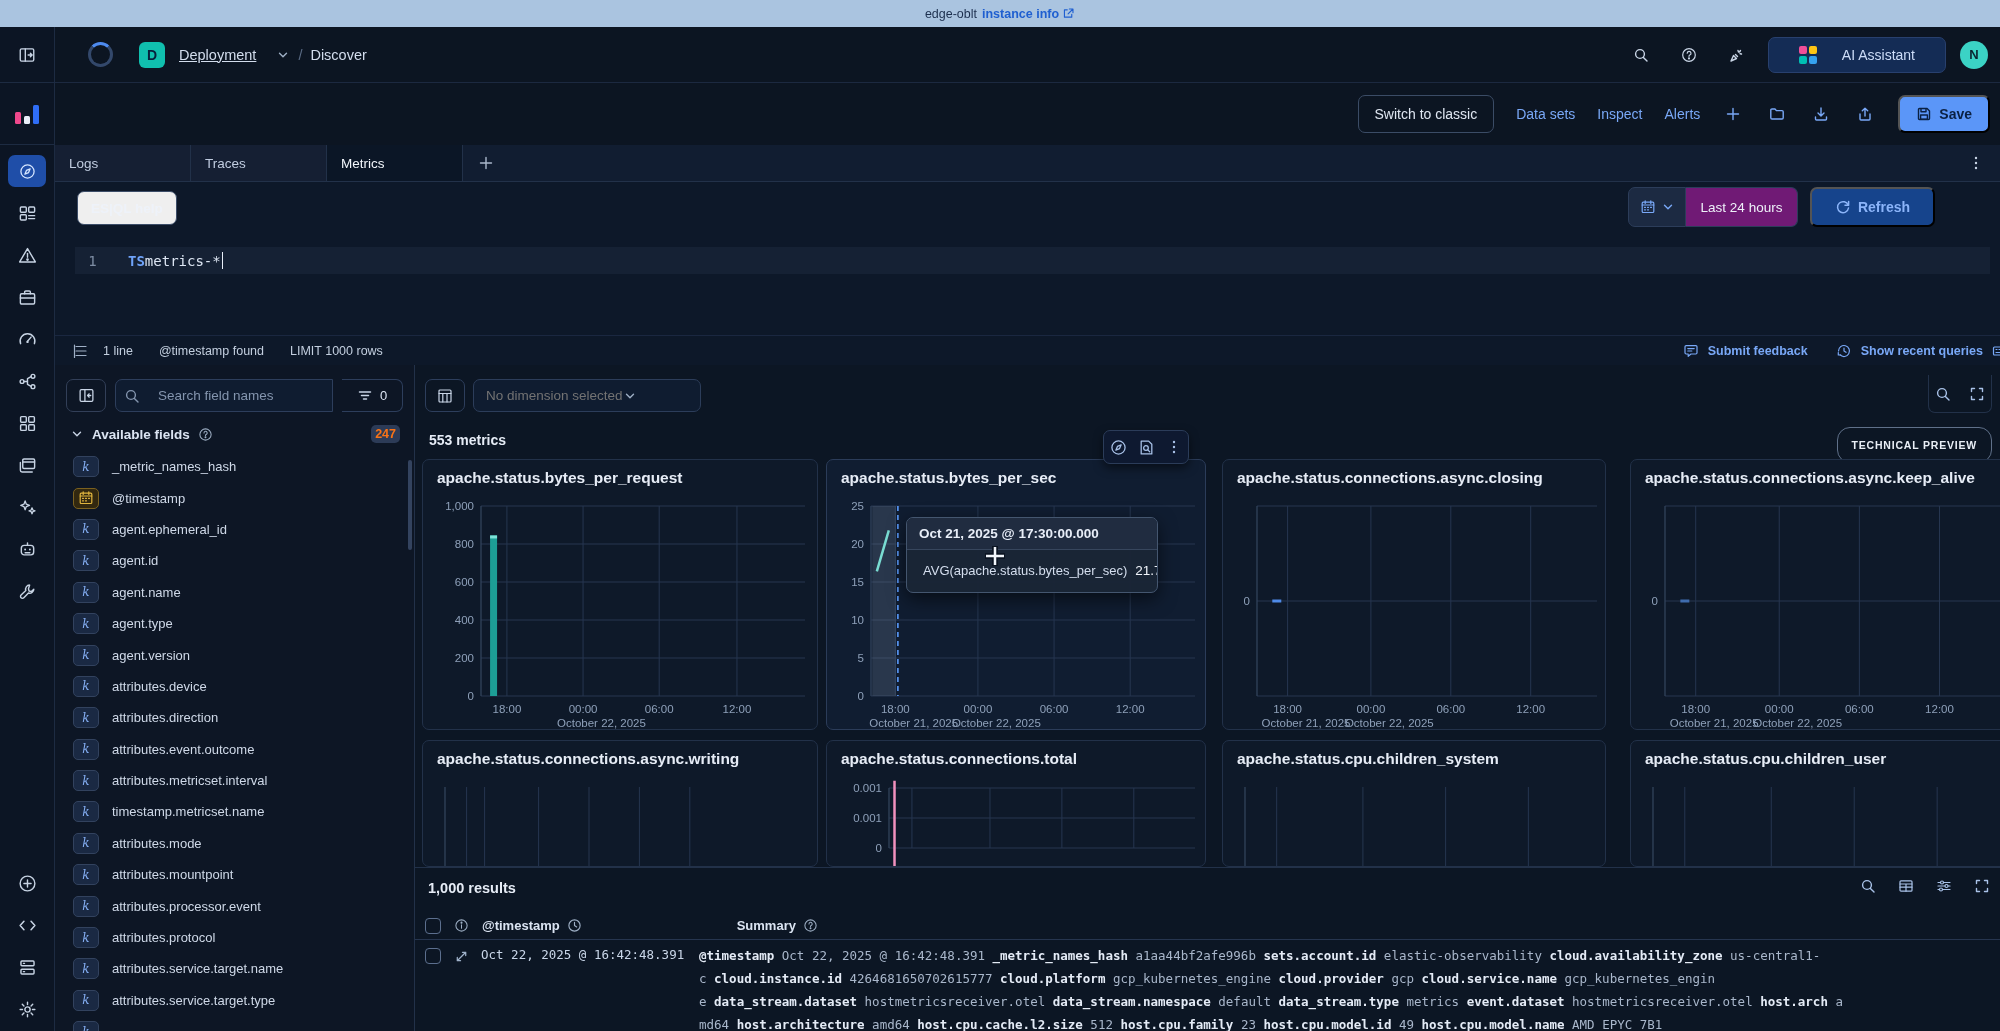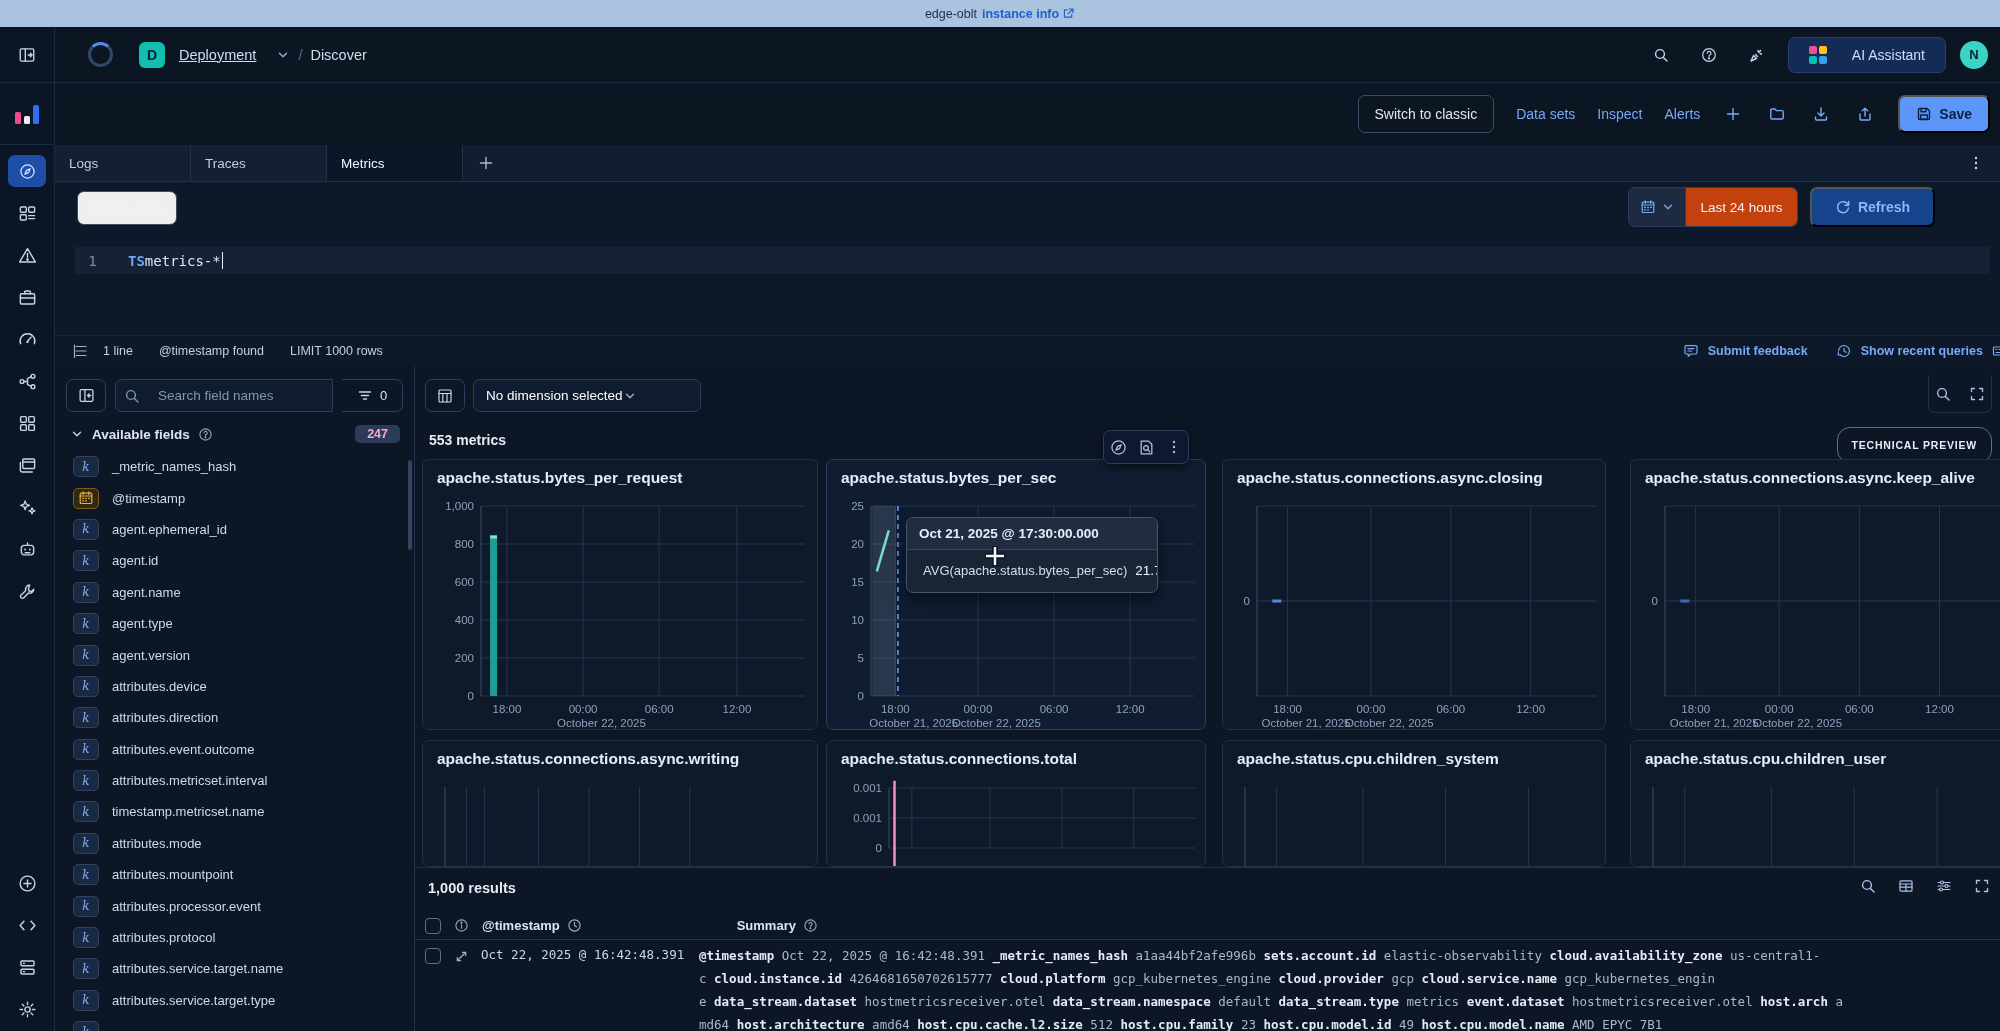--- a/index.html
+++ b/index.html
@@ -32,21 +32,21 @@
     display:flex; align-items:center; }
   .spinner { width:25px; height:25px; border-radius:50%; border:3px solid #33486b; border-top-color:#4e8bf0; margin-left:33px; }
   .dbadge { width:26px; height:26px; border-radius:6px; background:#10bfae; color:#07203c; font-weight:bold;
     display:flex; align-items:center; justify-content:center; font-size:14px; margin-left:26px; }
   .crumbs { margin-left:14px; font-size:14.5px; display:flex; align-items:center; gap:8px; color:#d3dded; }
   .crumb-link { text-decoration:underline; cursor:pointer; display:flex; align-items:center; gap:20px; }
   .crumb-sep { color:#5a6b85; }
   .hdr-right { margin-left:auto; display:flex; align-items:center; gap:14px; padding-right:12px; }
   .hicon { width:34px; height:34px; display:flex; align-items:center; justify-content:center; cursor:pointer; }
   .ai-btn { height:36px; background:#142c55; border:1px solid #28406e; border-radius:7px; display:flex; align-items:center;
-    gap:25px; padding:0 20px; color:#cdddf8; font-size:14px; cursor:pointer; }
+    gap:25px; padding:0 30px; color:#cdddf8; font-size:14px; cursor:pointer; }
   .ai-logo { display:grid; grid-template-columns:8px 8px; grid-template-rows:8px 8px; gap:2px; }
   .ai-logo span { border-radius:2px; }
   .avatar { width:28px; height:28px; border-radius:50%; background:#3bd3c5; color:#0a2430; font-weight:bold; font-size:13px;
     display:flex; align-items:center; justify-content:center; }
 
   
   .tb2 { left:55px; top:83px; width:1945px; height:62px; background:#0c1522; display:flex; align-items:center; }
   .tb2-right { margin-left:auto; display:flex; align-items:center; gap:22px; padding-right:10px; }
   .btn-ghost { height:38px; padding:0 16px; border:1px solid #3b4c66; border-radius:7px; background:transparent;
     color:#dfe6f1; font-size:14px; display:flex; align-items:center; cursor:pointer; }
@@ -63,21 +63,21 @@
   .tab-add { width:46px; display:flex; align-items:center; justify-content:center; cursor:pointer; }
   .tab-kebab { margin-left:auto; display:flex; align-items:center; padding-right:16px; cursor:pointer; }
 
   
   .qpanel { left:55px; top:182px; width:1945px; height:183px; background:#0d1829; }
   .esql-btn { position:absolute; left:22px; top:9px; height:34px; padding:0 13px; border:1px solid #3c4d68; border-radius:7px;
     color:#eef2f9; font-size:13.5px; font-weight:bold; display:flex; align-items:center; cursor:pointer; }
   .timepick { position:absolute; right:65px; top:5px; display:flex; }
   .tp-cal { width:58px; height:40px; background:#1c2a42; border:1px solid #2c3d5a; border-radius:7px 0 0 7px;
     display:flex; align-items:center; justify-content:center; gap:5px; cursor:pointer; }
-  .tp-range { width:112px; height:40px; background:#c2410c; border:1px solid #2c3d5a; border-left:none; border-radius:0 7px 7px 0;
+  .tp-range { width:112px; height:40px; background:#701a75; border:1px solid #2c3d5a; border-left:none; border-radius:0 7px 7px 0;
     display:flex; align-items:center; justify-content:center; font-size:13.5px; color:#eef2f9; cursor:pointer; }
   .btn-refresh { margin-left:12px; width:125px; height:40px; background:#16448c; border-radius:7px; color:#8cb5fa; font-weight:bold;
     font-size:14px; display:flex; align-items:center; justify-content:center; gap:7px; cursor:pointer; }
   .editor-line { position:absolute; left:20px; top:65px; right:10px; height:27px; background:#152134; display:flex; align-items:center;
     font-family:"DejaVu Sans Mono",monospace; font-size:14px; }
   .gutter { width:35px; text-align:center; color:#7d8ca3; }
   .kw { color:#6fa3f9; font-weight:bold; }
   .code { color:#dde6f3; }
   .caret { display:inline-block; width:1.5px; height:17px; background:#e8eef8; margin-left:1px; vertical-align:middle; }
   .qfooter { position:absolute; left:0; bottom:0; width:100%; height:30px; border-top:1px solid #1a2740;
@@ -89,35 +89,35 @@
   
   .sidebar { left:55px; top:365px; width:360px; height:666px; background:#0d1625; border-right:1px solid #223149; overflow:hidden; }
   .sb-top { position:absolute; left:11px; top:14px; display:flex; gap:9px; }
   .sb-collapse { width:40px; height:33px; border:1px solid #323f58; border-radius:7px; display:flex; align-items:center; justify-content:center; cursor:pointer; }
   .sb-search { width:218px; height:33px; background:#0f1c30; border:1px solid #2d3e5c; border-radius:7px 0 0 7px; display:flex; align-items:center; padding:0 8px; gap:18px; }
   .sb-search input { background:transparent; border:none; outline:none; color:#dbe4f2; font-size:13.5px; width:160px; font-family:"Liberation Sans",sans-serif; }
   .sb-search input::placeholder { color:#8495ae; }
   .sb-filter { width:61px; height:33px; border:1px solid #2d3e5c; border-left:none; border-radius:0 7px 7px 0; display:flex; align-items:center; justify-content:center; gap:7px; color:#dbe4f2; font-size:13px; cursor:pointer; }
   .sb-head { position:absolute; left:15px; top:60px; width:330px; display:flex; align-items:center; gap:8px; }
   .sb-head .t { font-size:13.5px; font-weight:bold; color:#dbe4f2; }
-  .sb-count { margin-left:auto; background:#2c3b57; border-radius:5px; padding:2px 12px; font-size:12.5px; font-weight:bold; color:#f9a8d4; }
+  .sb-count { margin-left:auto; background:#2c3b57; border-radius:5px; padding:2px 4px; font-size:12.5px; font-weight:bold; color:#f97316; }
   .fieldlist { position:absolute; left:0; top:86px; width:360px; bottom:0; overflow:hidden; }
   .frow { height:31.4px; display:flex; align-items:center; padding-left:18px; gap:13px; cursor:pointer; }
   .fbadge { width:26px; height:21px; border:1px solid #32425e; background:#1a2943; border-radius:5px; color:#86b0f5;
     font-family:"DejaVu Serif",serif; font-style:italic; font-size:12px; display:flex; align-items:center; justify-content:center; }
   .fbadge.date { background:#32280f; border-color:#7b611f; }
   .fname { font-size:13px; color:#cfd9e8; }
   .sb-scroll { position:absolute; right:2px; top:95px; width:4px; height:90px; border-radius:2px; background:#33435f; }
 
   
   .marea { left:415px; top:365px; width:1585px; height:502px; background:#0c1624; overflow:hidden; }
   .m-toolbar-iconbtn { position:absolute; left:10px; top:14px; width:40px; height:33px; border:1px solid #2d3e5c; border-radius:7px;
     display:flex; align-items:center; justify-content:center; cursor:pointer; }
   .dim-select { position:absolute; left:58px; top:14px; width:228px; height:33px; background:#0f1c30; border:1px solid #2c3d5a; border-radius:7px;
-    display:flex; align-items:center; padding:0 12px; font-size:13.5px; color:#ffffff; cursor:pointer; }
+    display:flex; align-items:center; padding:0 12px; font-size:13.5px; color:#737373; cursor:pointer; }
   .dim-select svg { margin-left:auto; }
   .m-right-icons { position:absolute; right:8px; top:10px; height:38px; border:1px solid #223149; border-radius:0 0 7px 7px; border-top:none;
     display:flex; align-items:center; padding:0 6px; gap:18px; }
   .m-count { position:absolute; left:14px; top:67px; font-size:14px; font-weight:bold; color:#e6ecf6; }
   .tech-pill { position:absolute; right:8px; top:62px; height:36px; border:1px solid #5f7089; border-radius:13px; padding:0 14px;
     display:flex; align-items:center; font-size:10.5px; font-weight:bold; letter-spacing:0.8px; color:#e9eef6; }
   .hover-toolbar { position:absolute; left:688px; top:65px; width:86px; height:34px; background:#0e1930; border:1px solid #2b3c59;
     border-radius:7px; display:flex; align-items:center; justify-content:space-around; box-shadow:0 4px 10px rgba(0,0,0,.5); z-index:5; }
   .chart-card { position:absolute; background:#0e1929; border:1px solid #223149; border-radius:7px; overflow:hidden; }
   .chart-card.hovered { background:#101d31; border-color:#2b3c59; }

